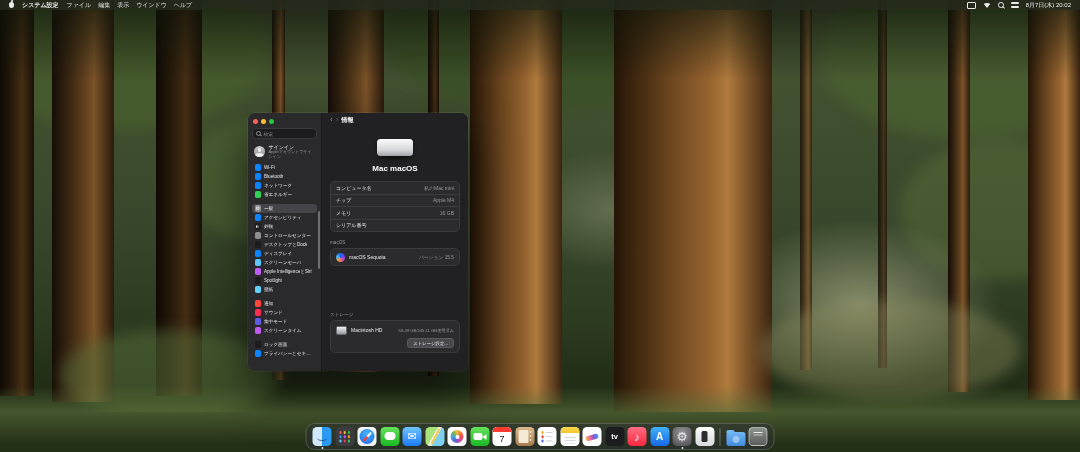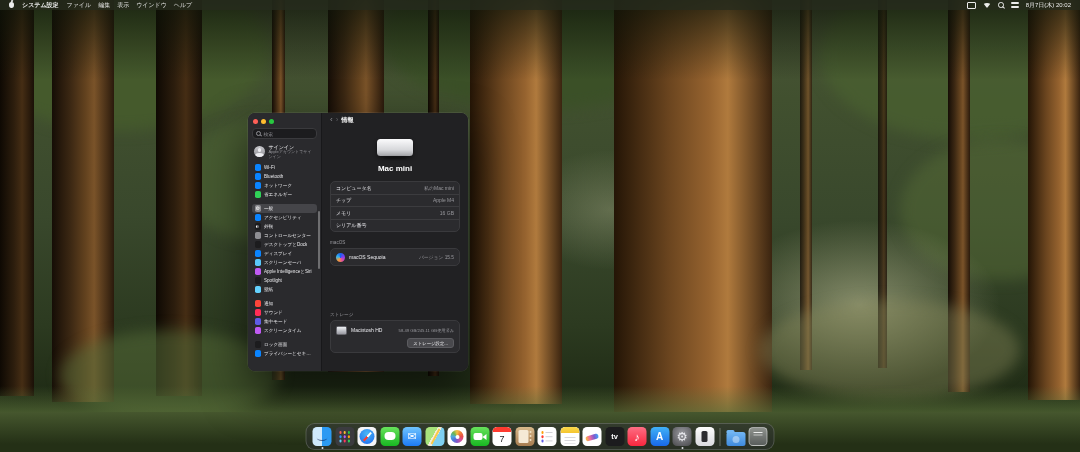--- a/index.html
+++ b/index.html
@@ -361,21 +361,21 @@
       <div class="sscroll"></div>
     </div>
 
     <div class="main">
       <div class="mhead">
         <span class="chev">‹</span>
         <span class="chev fwd">›</span>
         <span class="mtitle">情報</span>
       </div>
       <div class="macmini"></div>
-      <div class="devname">Mac mini</div>
+      <div class="devname">Mac macOS</div>
 
       <div class="card info-card">
           <div class="row">
             <span class="rlabel">コンピュータ名</span>
             <span class="rvalue">私のMac mini</span>
           </div>
           <div class="row">
             <span class="rlabel">チップ</span>
             <span class="rvalue">Apple M4</span>
           </div>

